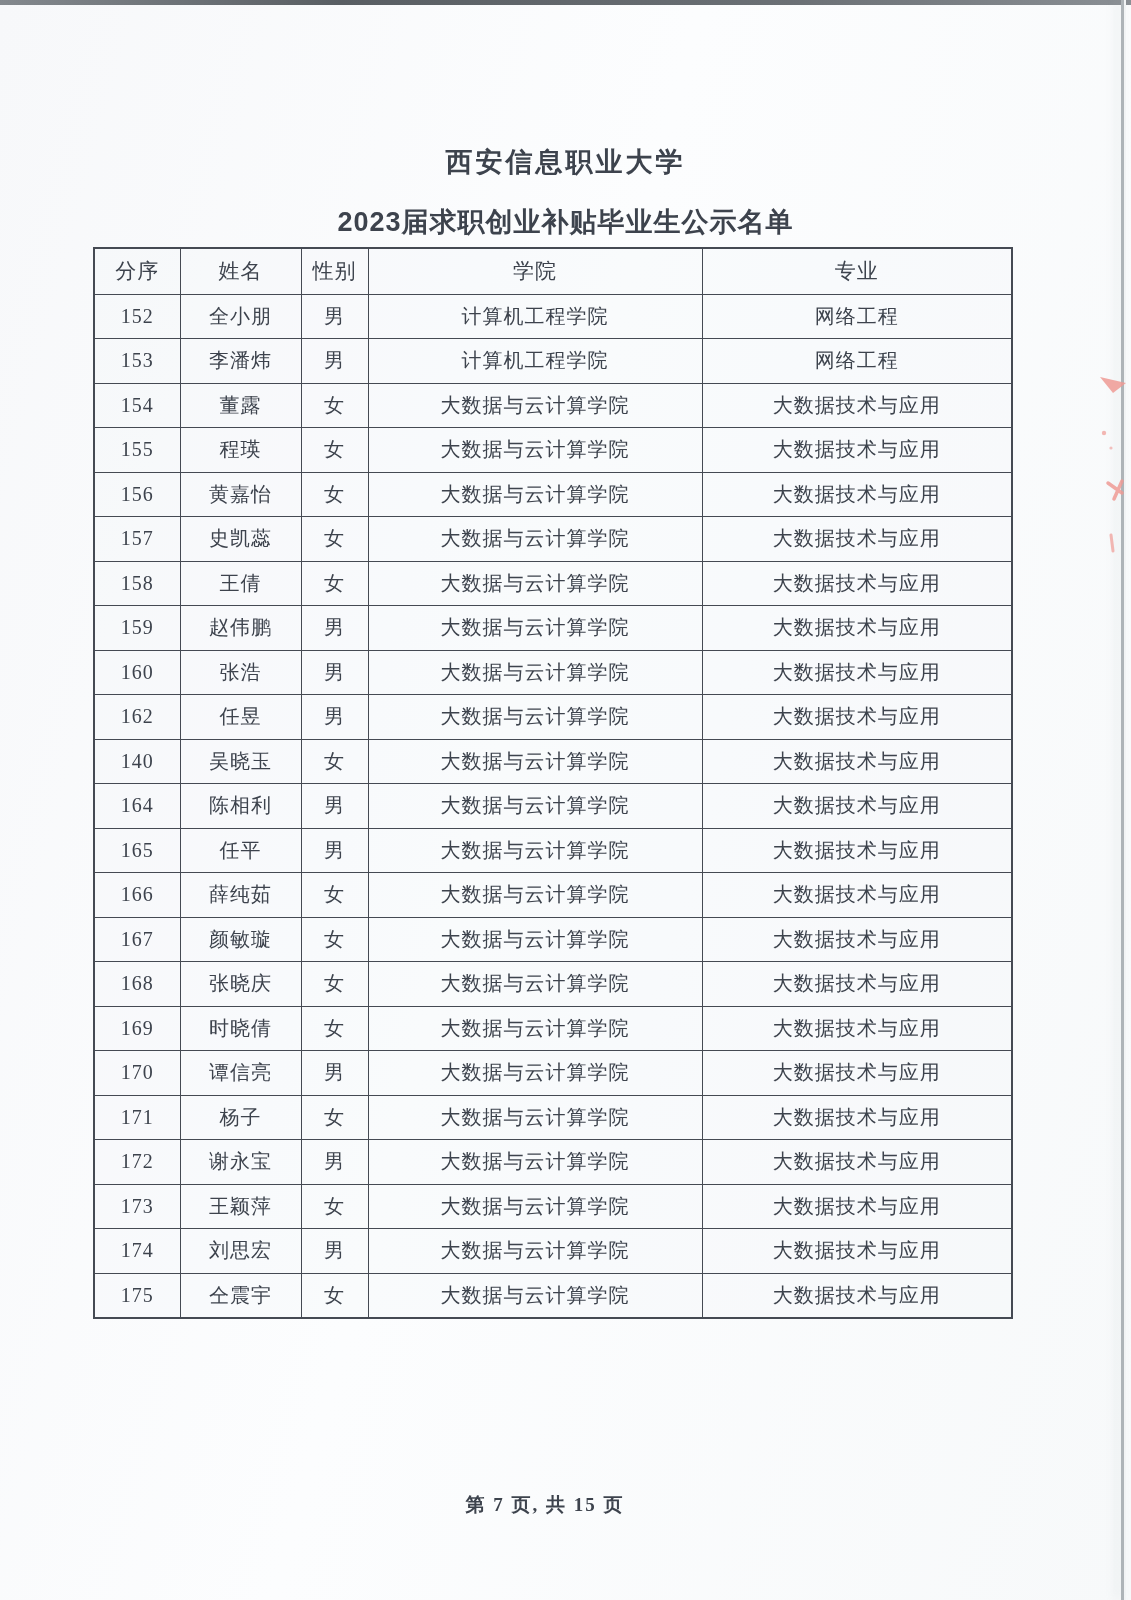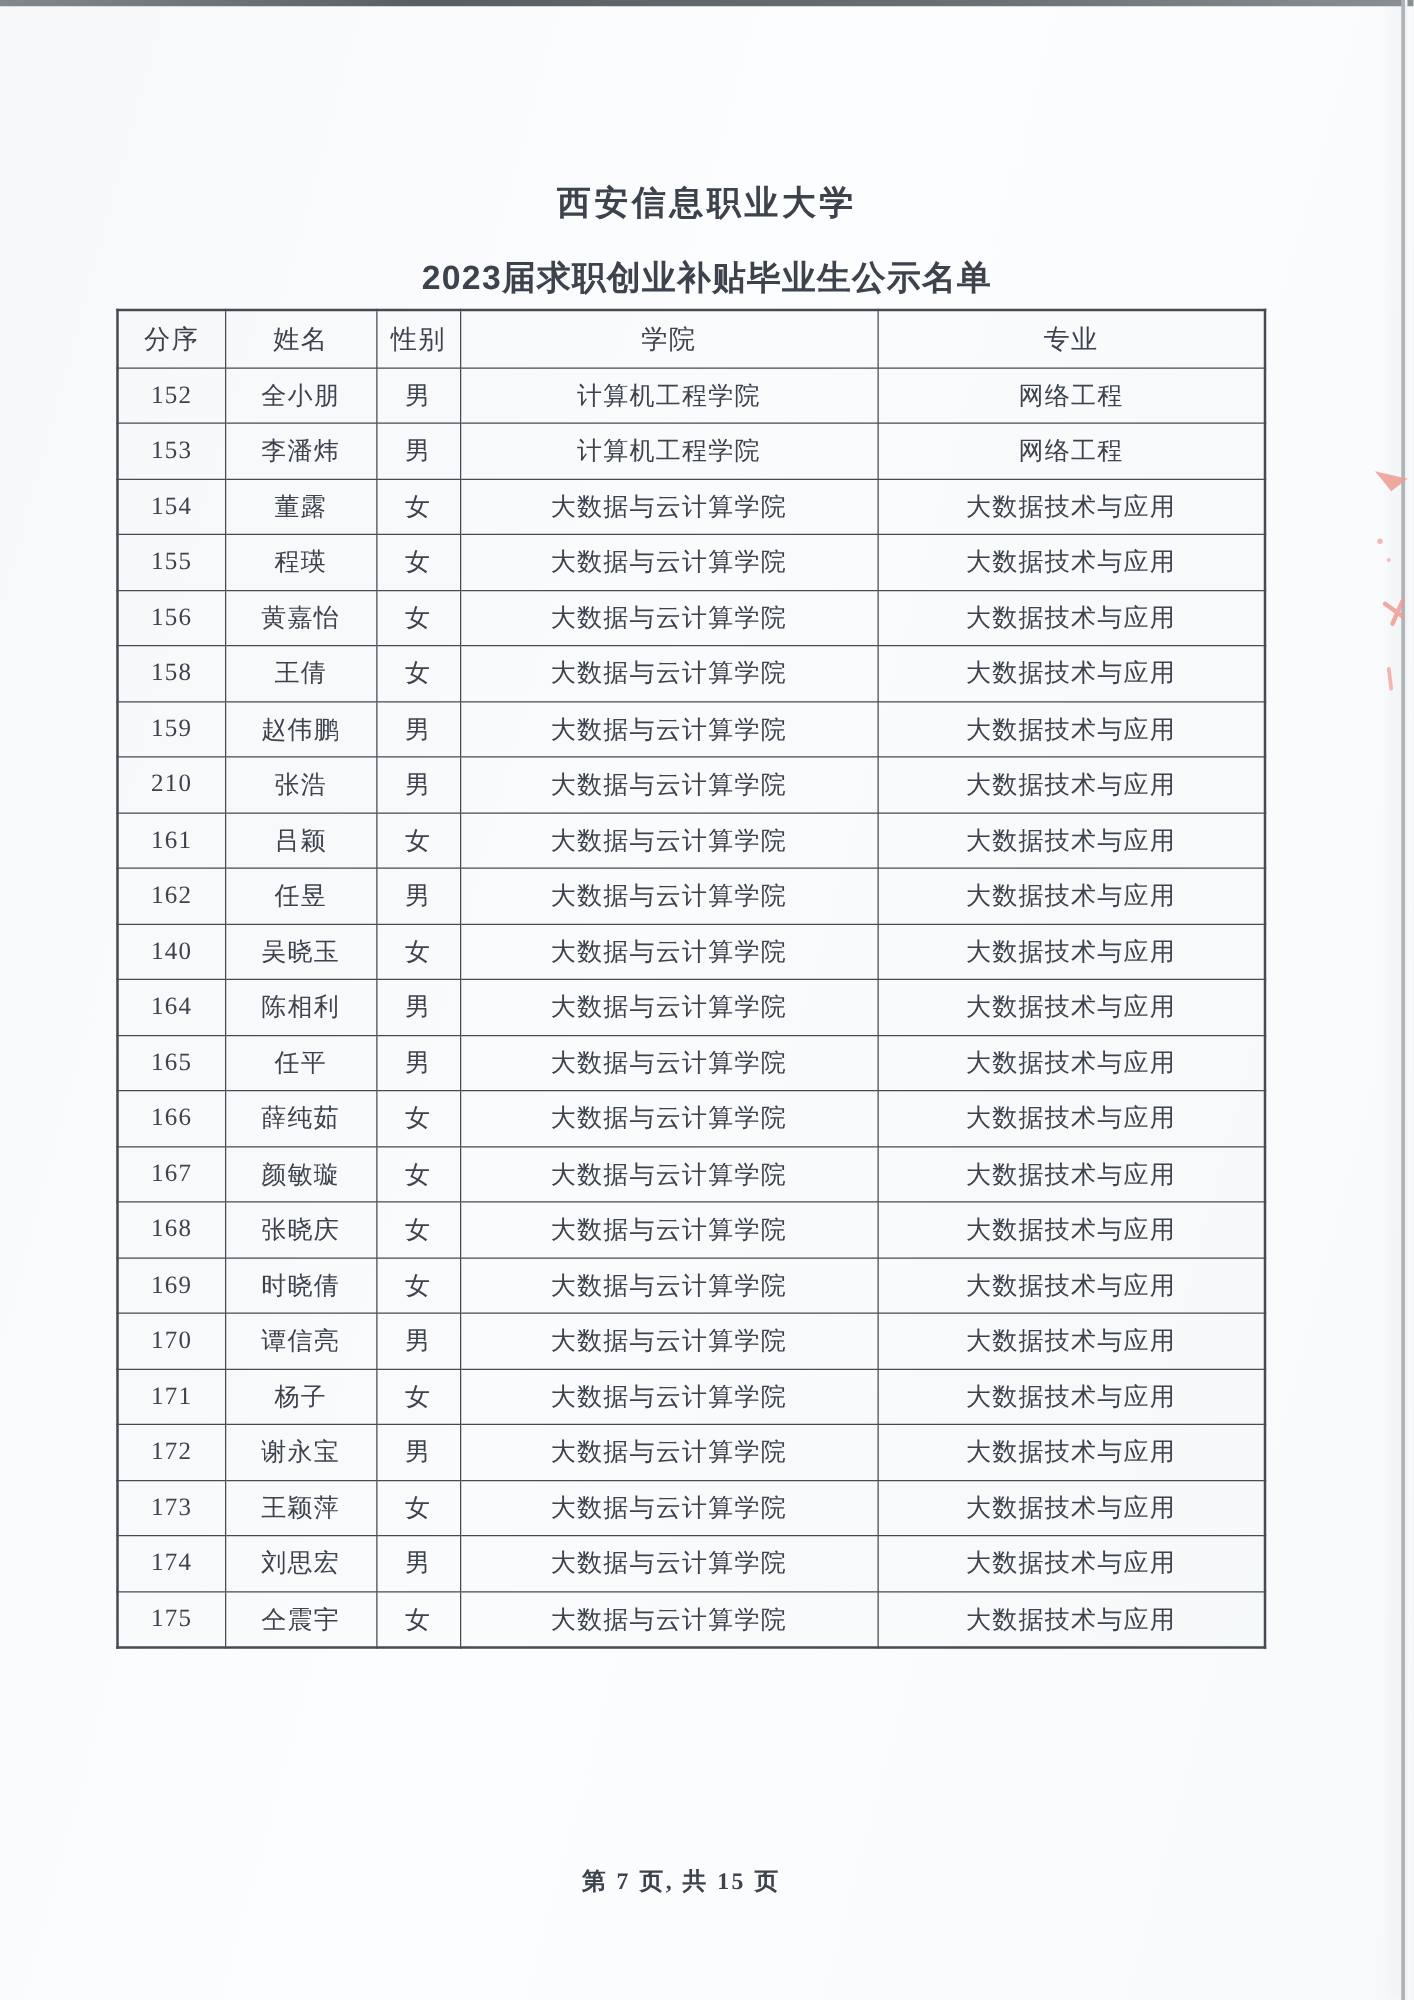--- a/index.html
+++ b/index.html
@@ -137,52 +137,52 @@
         </tr>
 
         <tr>
           <td>156</td>
           <td>黄嘉怡</td>
           <td>女</td>
           <td>大数据与云计算学院</td>
           <td>大数据技术与应用</td>
         </tr>
 
+        <tr>
+          <td>157</td>
+          <td>史凯蕊</td>
+          <td>女</td>
+          <td>大数据与云计算学院</td>
+          <td>大数据技术与应用</td>
+        </tr>
 
         <tr>
           <td>158</td>
           <td>王倩</td>
           <td>女</td>
           <td>大数据与云计算学院</td>
           <td>大数据技术与应用</td>
         </tr>
 
         <tr>
           <td>159</td>
           <td>赵伟鹏</td>
           <td>男</td>
           <td>大数据与云计算学院</td>
           <td>大数据技术与应用</td>
         </tr>
 
         <tr>
-          <td>210</td>
+          <td>160</td>
           <td>张浩</td>
           <td>男</td>
           <td>大数据与云计算学院</td>
           <td>大数据技术与应用</td>
         </tr>
 
-        <tr>
-          <td>161</td>
-          <td>吕颖</td>
-          <td>女</td>
-          <td>大数据与云计算学院</td>
-          <td>大数据技术与应用</td>
-        </tr>
 
         <tr>
           <td>162</td>
           <td>任昱</td>
           <td>男</td>
           <td>大数据与云计算学院</td>
           <td>大数据技术与应用</td>
         </tr>
 
         <tr>

